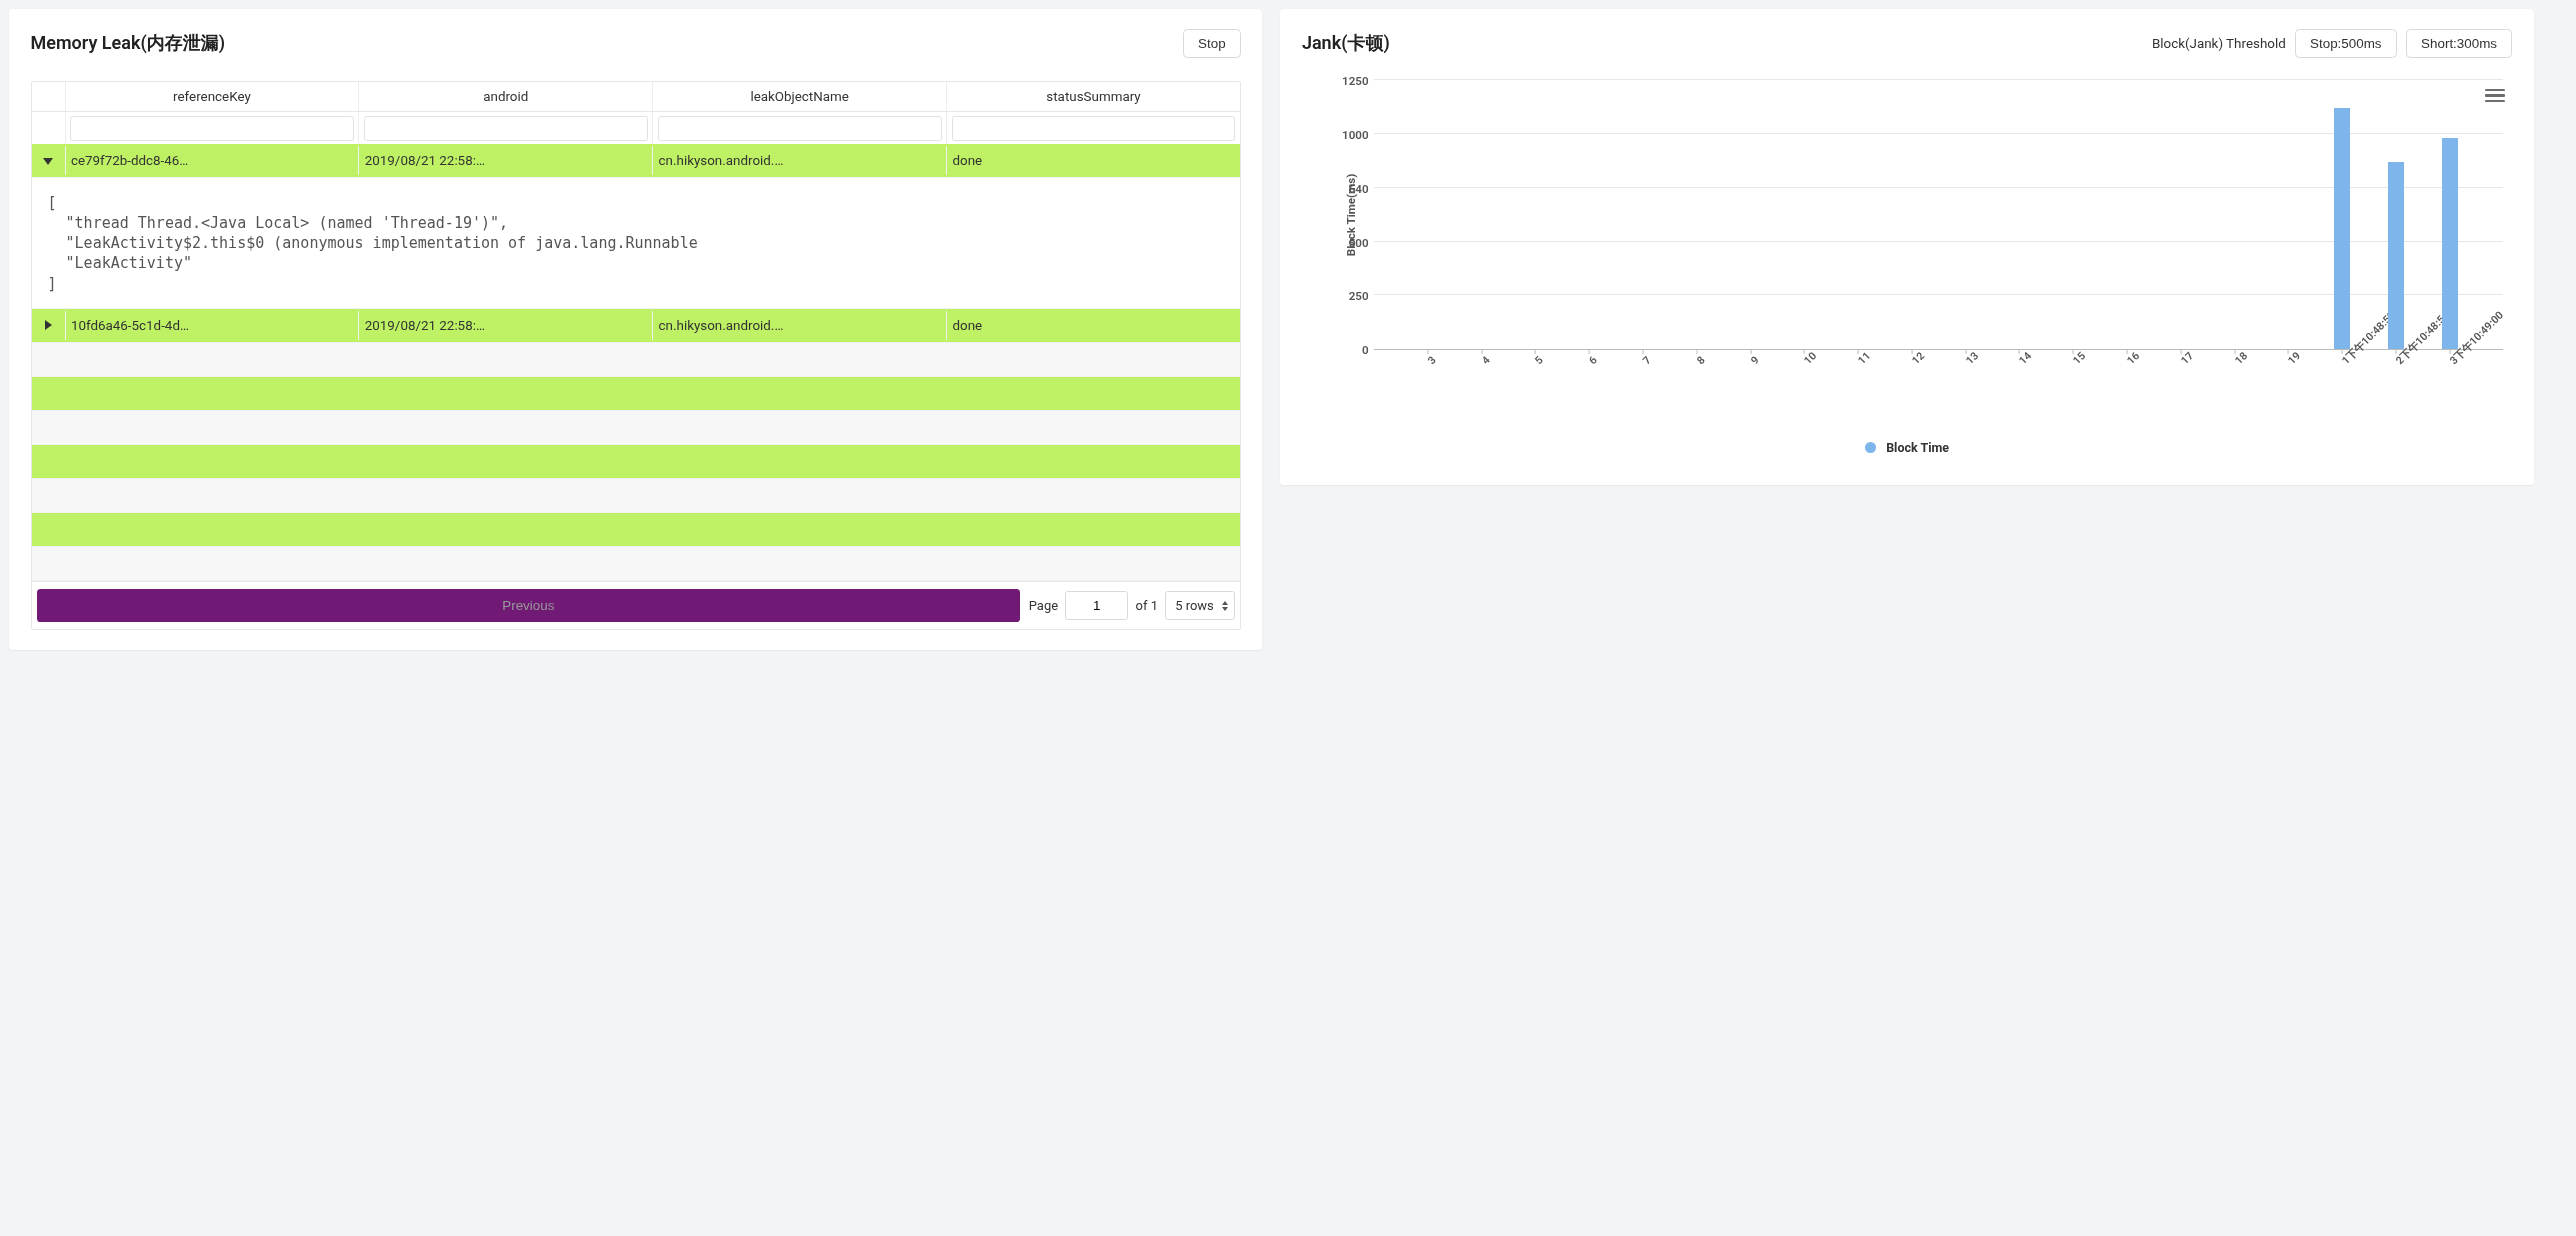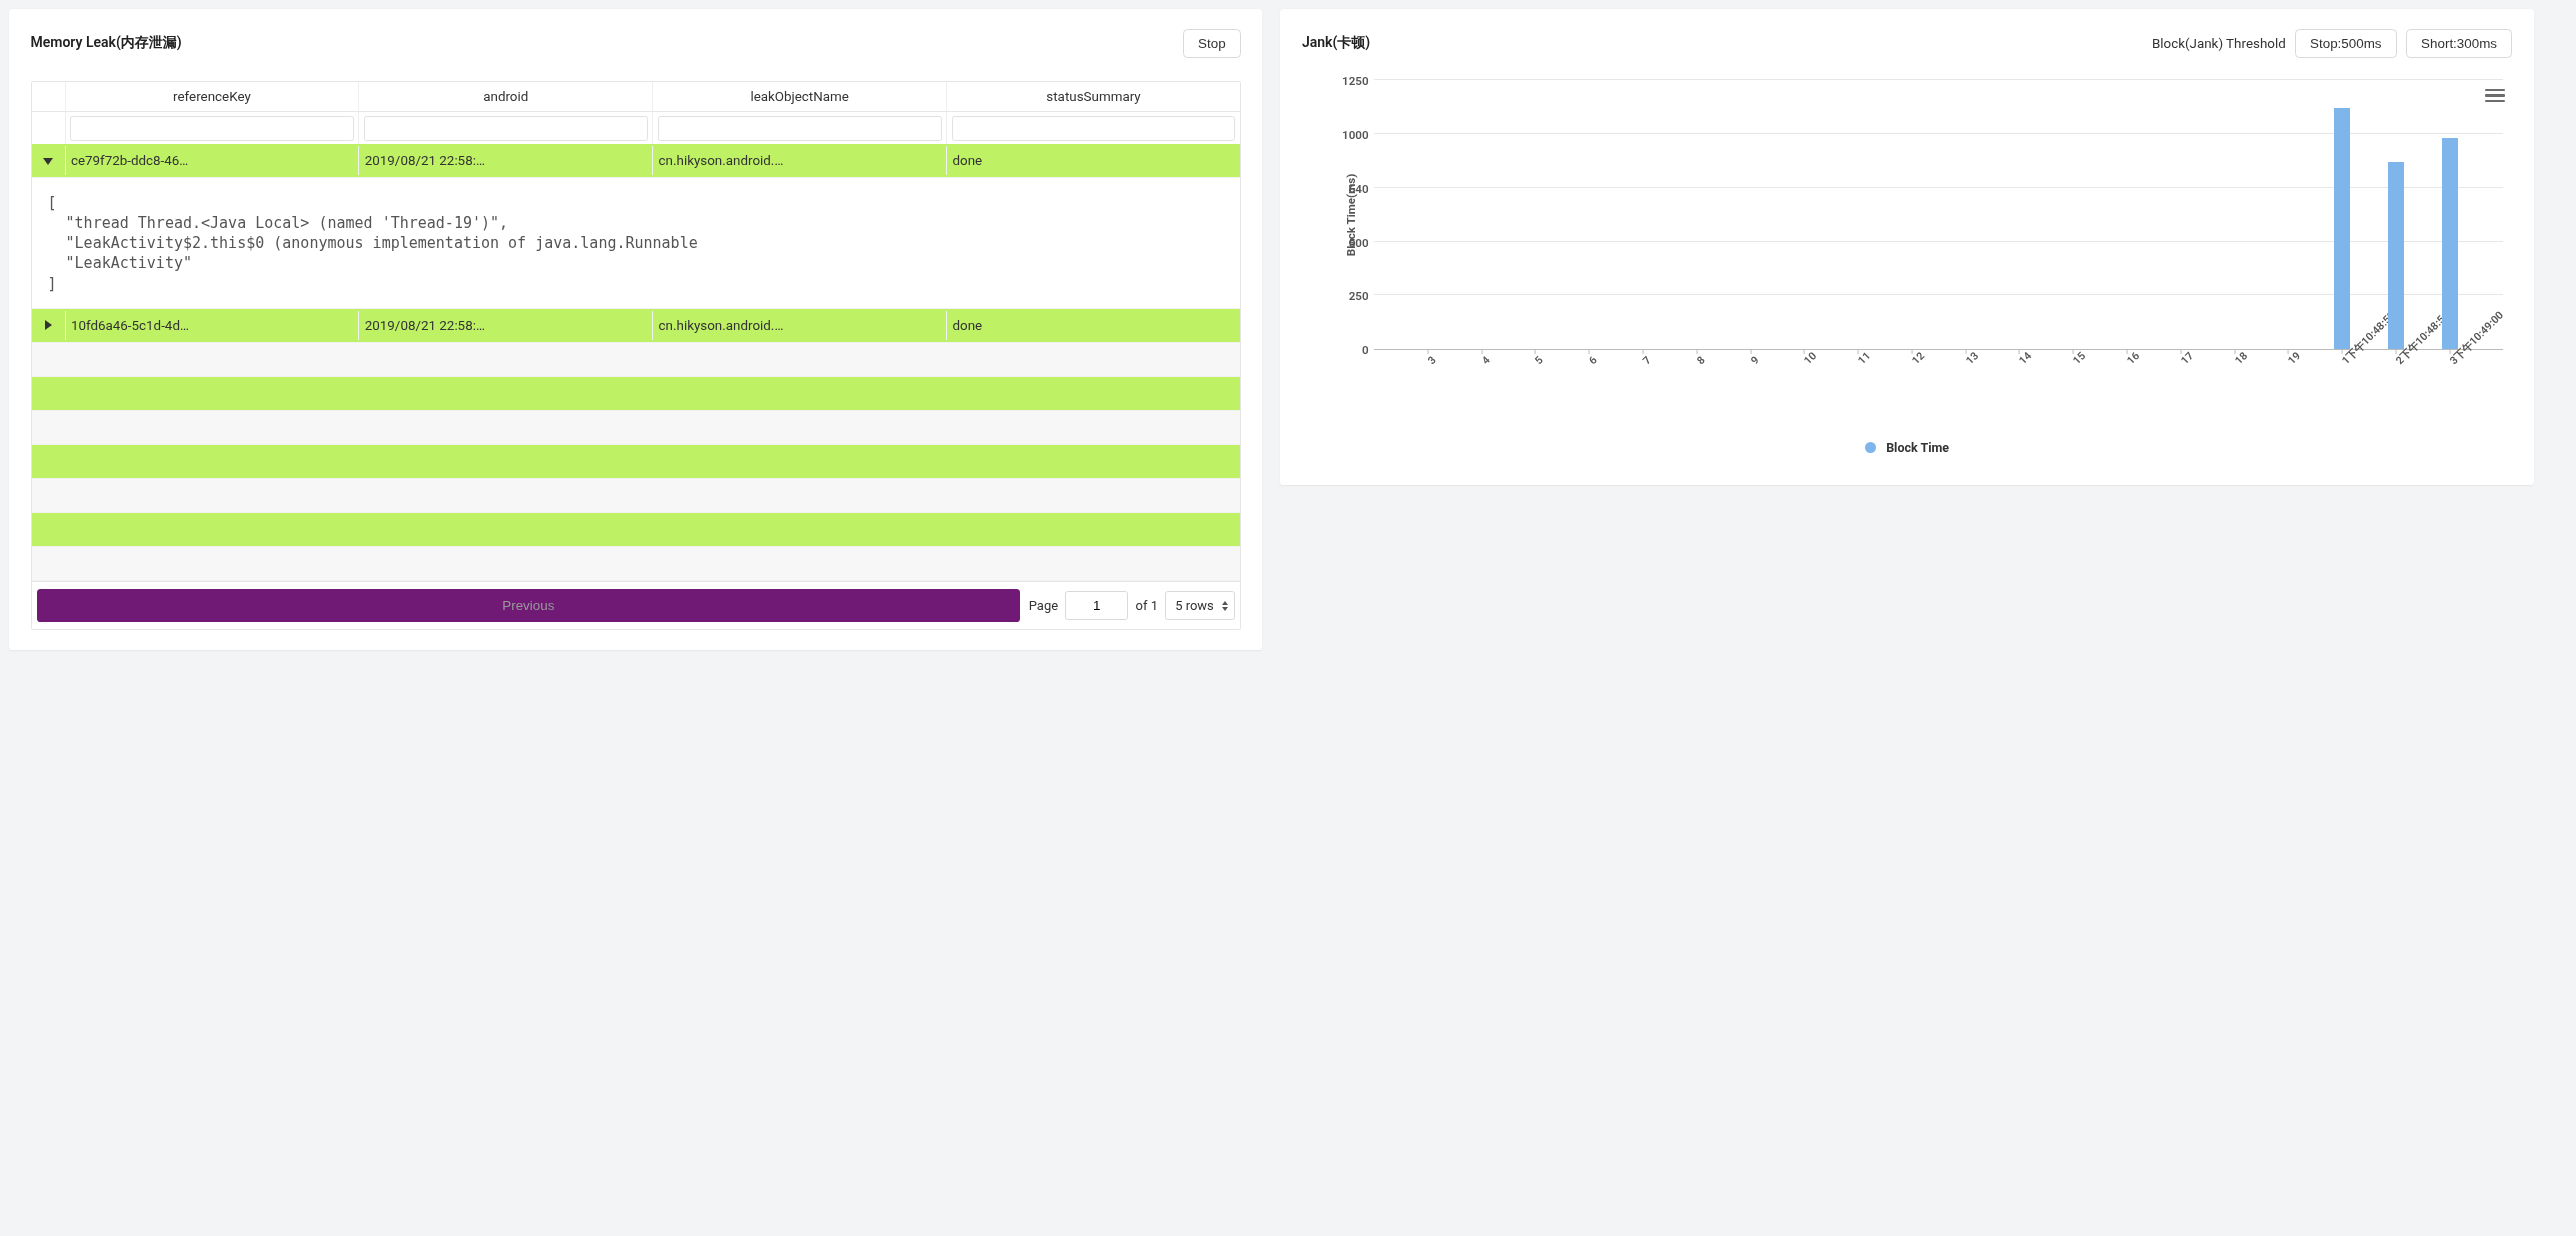--- a/index.html
+++ b/index.html
@@ -23,21 +23,21 @@
     padding: 19.7px 21.5px;
     flex: 1 1 0;
   }
   .card-header {
     display: flex;
     align-items: center;
     justify-content: space-between;
     margin-bottom: 22.4px;
   }
   .card-title {
-    font-size: 14px;
+    font-size: 18px;
     font-weight: 600;
     color: #222;
   }
   .btn {
     border: 0.9px solid #d9d9d9;
     background: #fff;
     border-radius: 4.5px;
     padding: 6.3px 14.3px;
     font-size: 13.4px;
     color: #333;

